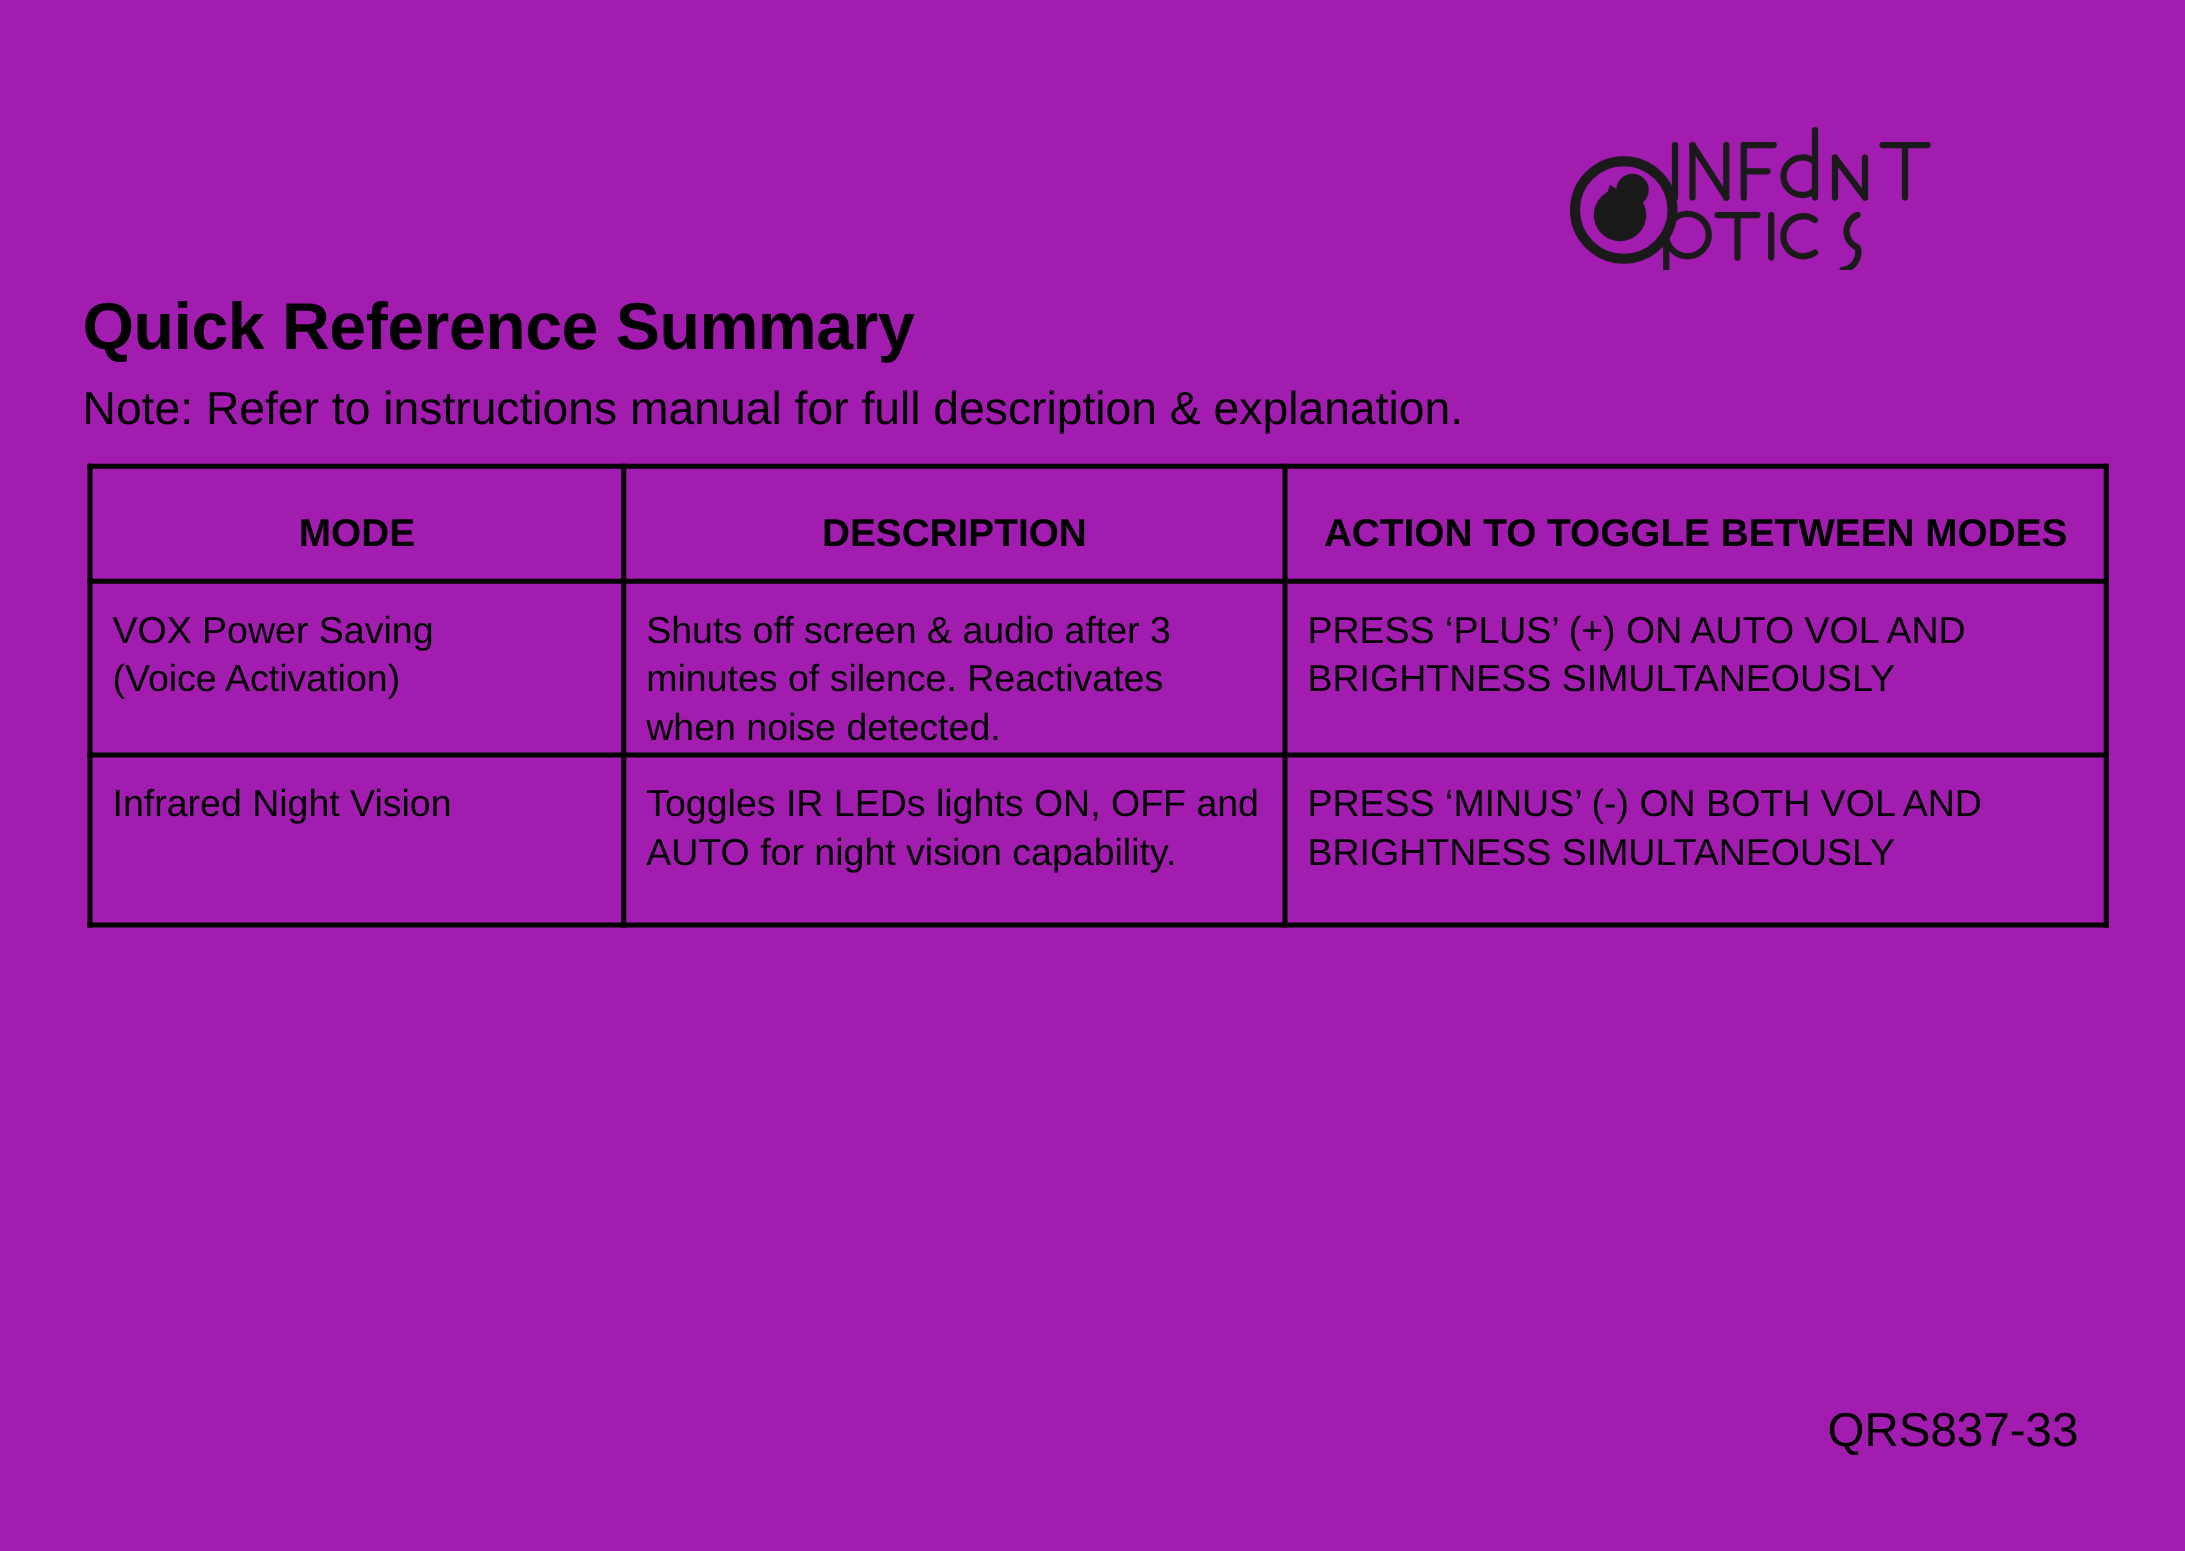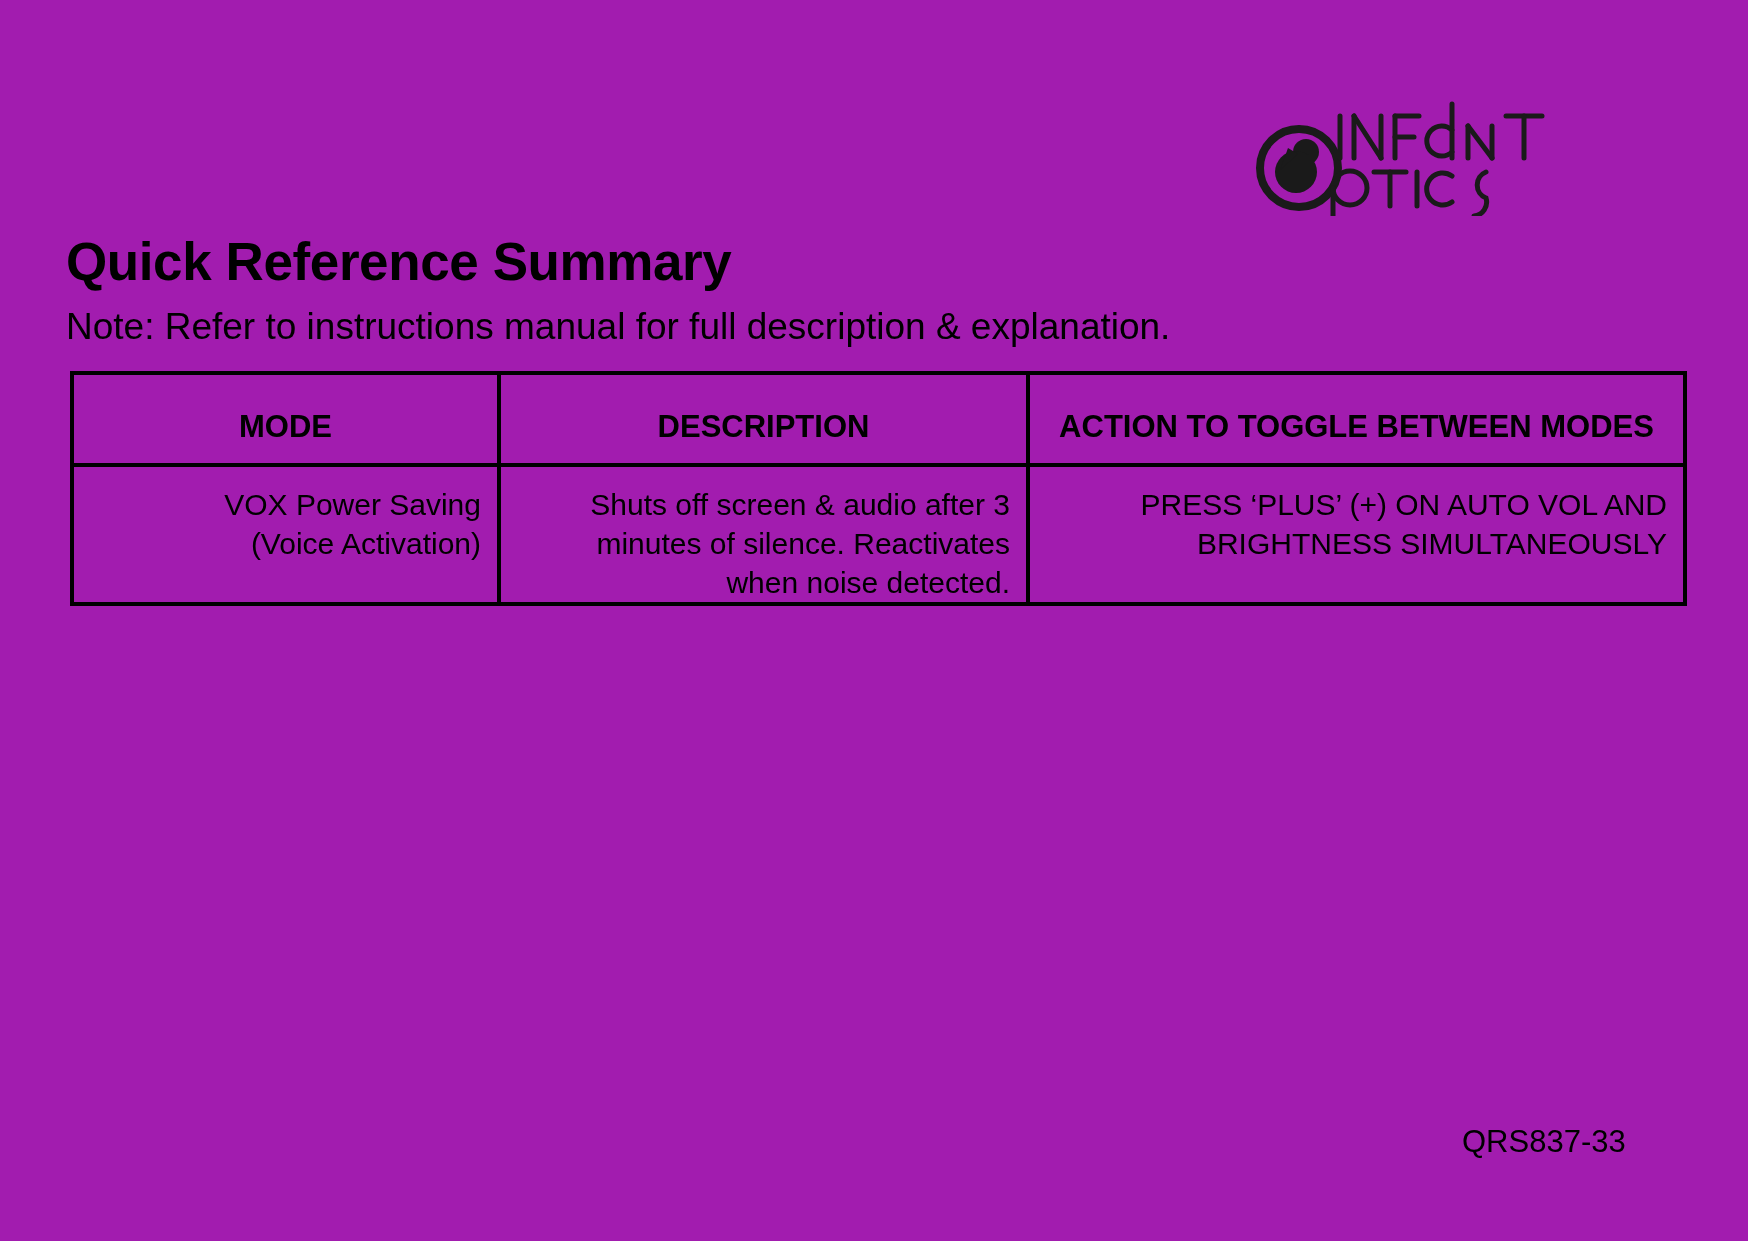--- a/index.html
+++ b/index.html
@@ -81,37 +81,37 @@
     text-align: center;
     vertical-align: top;
   }
   thead .hd-inner {
     padding: 32px 16px 0 16px;
     font-size: 31px;
     font-weight: bold;
     line-height: 1.32;
   }
 
-  tbody td { height: 132px; text-align: right; }
+  tbody td { height: 132px; }
   tbody .cell-inner {
     padding: 18px 16px 0 16px;
     font-size: 30px;
     font-weight: normal;
     line-height: 1.30;
   }
   tbody .cell-inner.mode   { white-space: pre-line; }
   tbody .cell-inner.action { white-space: pre-line; }
   tbody .cell-inner.desc   { }
 
   
   .doc-code {
     position: absolute;
     left: 1462px;
     top: 1124px;
-    font-size: 31px;
+    font-size: 38px;
     font-weight: normal;
     white-space: nowrap;
   }
 </style>
 </head>
 <body>
 
 <div class="page">
 
   <div class="logo">
@@ -193,19 +193,30 @@
             <div class="cell-inner mode">VOX Power Saving
 (Voice Activation)</div>
           </td>
           <td>
             <div class="cell-inner desc">Shuts off screen &amp; audio after 3 minutes of silence. Reactivates when noise detected.</div>
           </td>
           <td>
             <div class="cell-inner action">PRESS ‘PLUS’ (+) ON AUTO VOL AND BRIGHTNESS SIMULTANEOUSLY</div>
           </td>
         </tr>
+        <tr>
+          <td>
+            <div class="cell-inner mode">Infrared Night Vision</div>
+          </td>
+          <td>
+            <div class="cell-inner desc">Toggles IR LEDs lights ON, OFF and AUTO for night vision capability.</div>
+          </td>
+          <td>
+            <div class="cell-inner action">PRESS ‘MINUS’ (-) ON BOTH VOL AND BRIGHTNESS SIMULTANEOUSLY</div>
+          </td>
+        </tr>
       </tbody>
     </table>
   </div>
 
   <div class="doc-code">QRS837-33</div>
 
 </div>
 
 </body></html>

